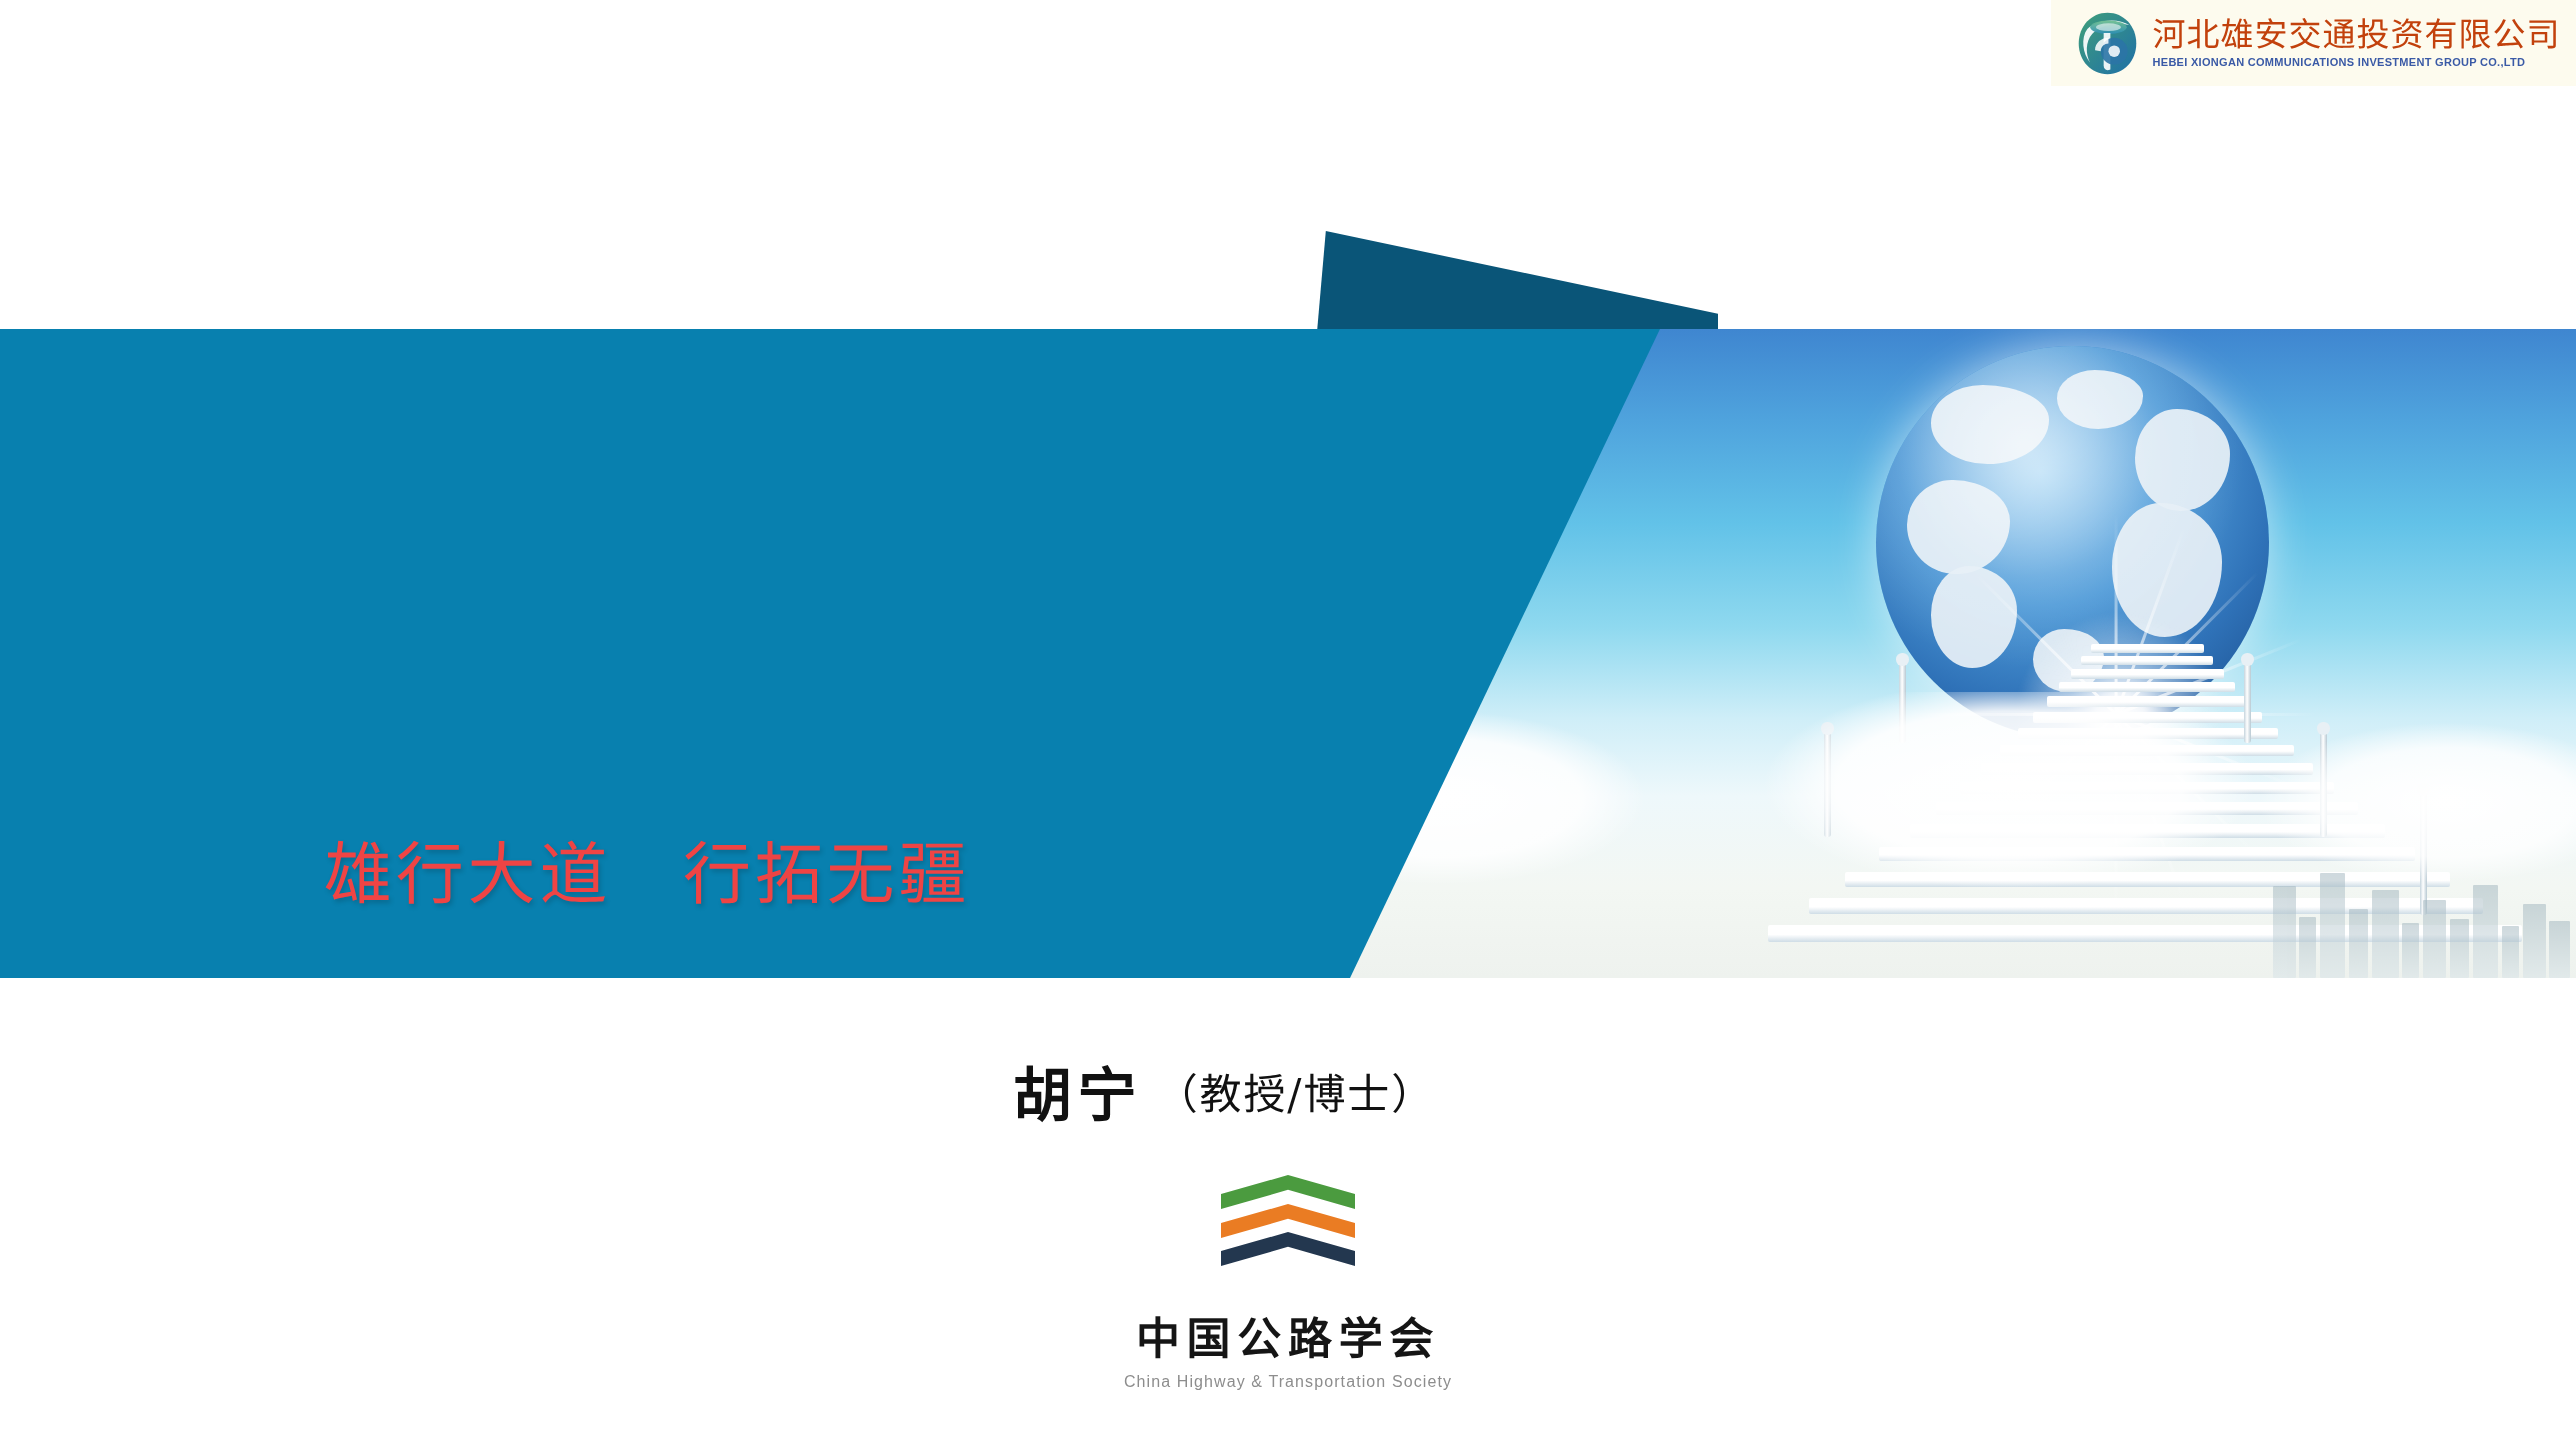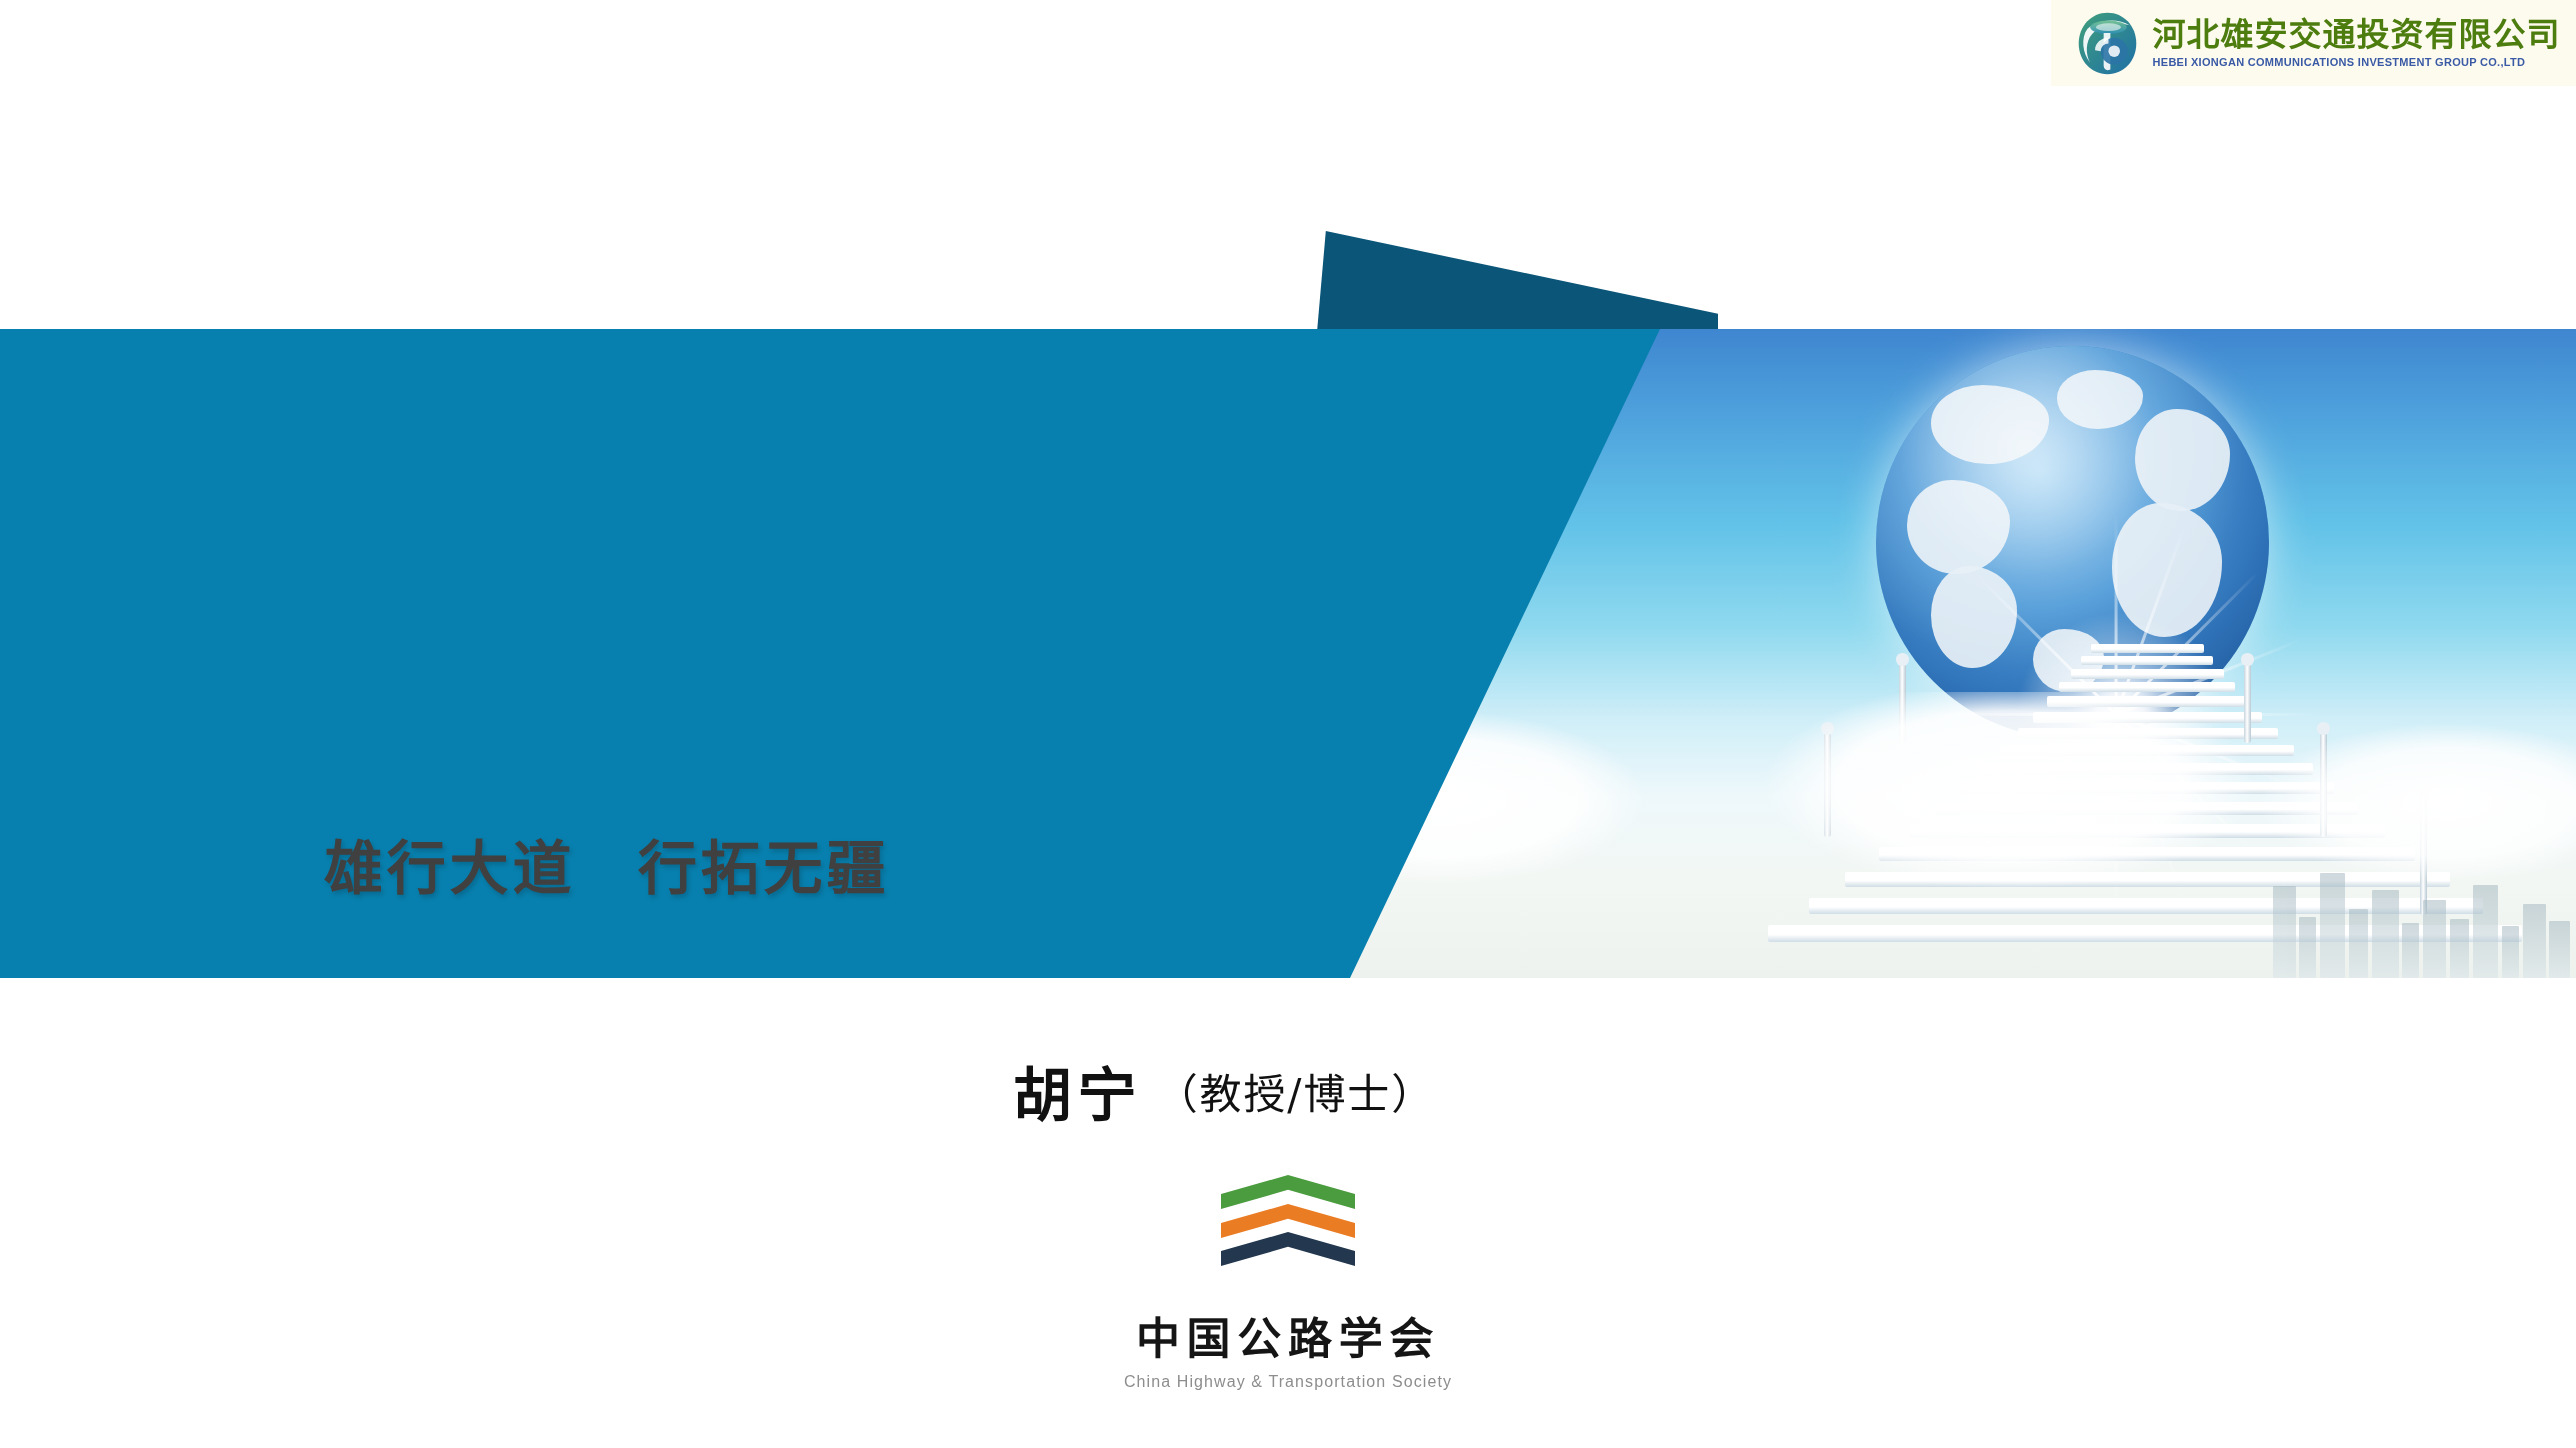--- a/index.html
+++ b/index.html
@@ -44,22 +44,22 @@
     margin-right: 9.5px;
   }
   .corp-text {
     display: flex;
     flex-direction: column;
     justify-content: center;
     line-height: 1;
   }
   .corp-cn {
     font-size: 33px;
-    font-weight: bold;
-    color: #4d7c0f;
+    font-weight: normal;
+    color: #c2410c;
     letter-spacing: 1px;
     white-space: nowrap;
   }
   .corp-en {
     font-size: 11px;
     font-weight: bold;
     color: #3a5aa6;
     letter-spacing: 0.3px;
     margin-top: 5.7px;
     white-space: nowrap;
@@ -208,23 +208,23 @@
     inset: 0;
     background: #0880af;
     clip-path: polygon(0 0, 1660px 0, 1350px 100%, 0 100%);
   }
 
   
   .title {
     position: absolute;
     left: 324px;
     top: 511px;
-    font-size: 59px;
-    font-weight: bold;
-    color: #404040;
+    font-size: 68px;
+    font-weight: normal;
+    color: #ef4444;
     letter-spacing: 3.8px;
     line-height: 1;
     white-space: pre;
     text-shadow: 1.9px 2.9px 4.8px rgba(0,0,0,0.18);
   }
 
   
   .presenter {
     position: absolute;
     left: 0;

